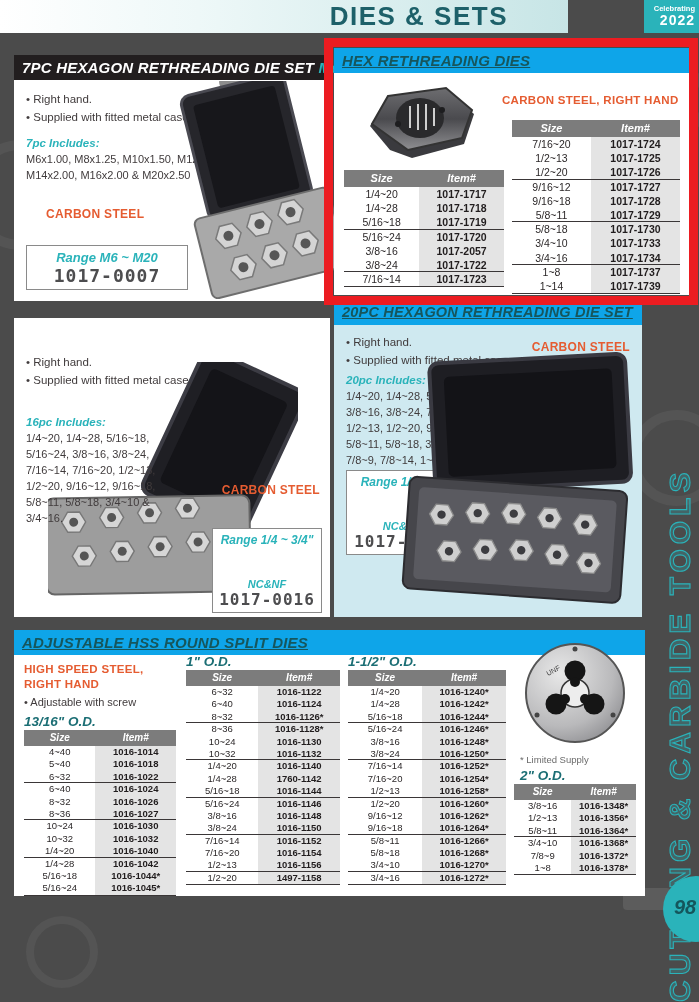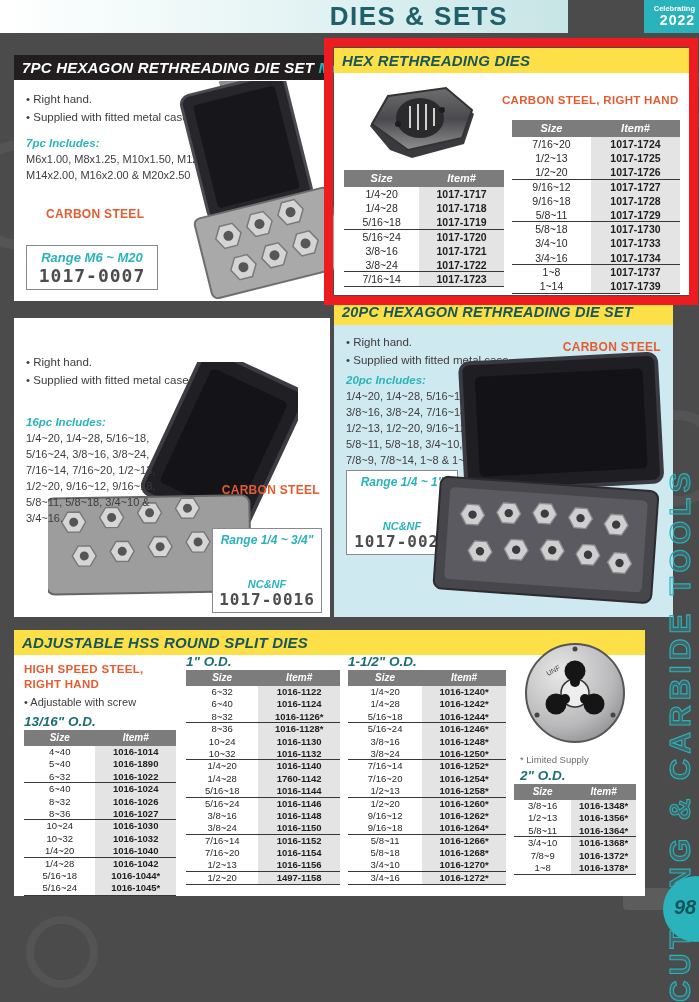--- a/index.html
+++ b/index.html
@@ -20,21 +20,21 @@
   .gear { position:absolute; border-radius:50%; border:10px solid rgba(255,255,255,0.05); }
   .tab-deco { position:absolute; right:28px; top:888px; width:48px; height:22px;
     background:#5c5c5c; border-radius:4px; }
 
   
   .panel { position:absolute; background:#fff; }
   .hdr { height:25px; line-height:25px; font-size:15px; font-weight:800; font-style:italic;
     padding-left:8px; white-space:nowrap; letter-spacing:0.2px; }
   .hdr-black { background:#221e1f; color:#fff; }
   .hdr-black.teal-text { color:#2ab3ba; }
-  .hdr-teal { background:#fde047; color:#16565c; }
+  .hdr-teal { background:#0ea5e9; color:#16565c;text-decoration:underline; }
   .hdr .suffix { color:#2ab3ba; }
 
   .bullets { position:absolute; font-size:11.5px; color:#403b3c; line-height:1.55; }
   .bullet-line::before { content:"•  "; }
   .includes-label { position:absolute; color:#2ab3ba; font-weight:bold; font-style:italic; font-size:11.5px; }
   .includes-text { position:absolute; font-size:11px; color:#403b3c; line-height:1.45; }
   .material { position:absolute; color:#e55c31; font-weight:800; font-size:12px; letter-spacing:0.3px; }
 
   .rangebox { position:absolute; border:1px solid #8a8a8a; background:#fff; text-align:center; padding:4px 2px 3px; }
   .range-line { color:#2ab3ba; font-weight:800; font-style:italic; font-size:13px; }
@@ -98,21 +98,21 @@
 
   <div class="panel" style="left:14px; top:55px; width:316px; height:246px;">
     <div class="hdr hdr-black"><span>7PC HEXAGON RETHREADING DIE SET</span> <span class="suffix">Metric</span></div>
     <div class="bullets" style="left:12px; top:36px;">
       <div class="bullet-line">Right hand.</div>
       <div class="bullet-line">Supplied with fitted metal case.</div>
     </div>
     <div class="includes-label" style="left:12px; top:82px;">7pc Includes:</div>
     <div class="includes-text" style="left:12px; top:97px; width:232px;">M6x1.00, M8x1.25, M10x1.50, M12x1.75, M14x2.00, M16x2.00 &amp; M20x2.50</div>
     <div class="material" style="left:32px; top:152px;">CARBON STEEL</div>
-    <div class="rangebox" style="left:12px; top:190px; width:132px;">
+    <div class="rangebox" style="left:12px; top:190px; width:162px;">
       <div class="range-line">Range M6 ~ M20</div>
       <div class="item-no">1017-0007</div>
     </div>
     <svg class="product" style="right:-8px; top:26px;" width="190" height="218" viewBox="0 0 190 218">
       <g transform="rotate(-14 95 110)">
         <rect x="98" y="-4" width="30" height="10" rx="4" fill="#8d8d8d"></rect>
         <rect x="56" y="4" width="106" height="128" rx="9" fill="#26262b" stroke="#4a4a52" stroke-width="3"></rect>
         <rect x="67" y="15" width="84" height="106" rx="4" fill="#17171b"></rect>
         <rect x="40" y="126" width="138" height="82" rx="6" fill="#a9a9a9" stroke="#6e6e6e" stroke-width="2"></rect>
         <g fill="#d4d4d4" stroke="#7a7a7a" stroke-width="1.5">
@@ -175,21 +175,21 @@
           <div class="tr sep">
             <span class="td size">5/16~18</span>
             <span class="td item">1017-1719</span>
           </div>
           <div class="tr">
             <span class="td size">5/16~24</span>
             <span class="td item">1017-1720</span>
           </div>
           <div class="tr">
             <span class="td size">3/8~16</span>
-            <span class="td item">1017-1721</span>
+            <span class="td item">1017-2057</span>
           </div>
           <div class="tr sep">
             <span class="td size">3/8~24</span>
             <span class="td item">1017-1722</span>
           </div>
           <div class="tr">
             <span class="td size">7/16~14</span>
             <span class="td item">1017-1723</span>
           </div>
         </div>
@@ -286,21 +286,21 @@
     <div class="includes-label" style="left:12px; top:98px;">16pc Includes:</div>
     <div class="includes-text" style="left:12px; top:113px; width:162px;">1/4~20, 1/4~28, 5/16~18, 5/16~24, 3/8~16, 3/8~24, 7/16~14, 7/16~20, 1/2~13, 1/2~20, 9/16~12, 9/16~18, 5/8~11, 5/8~18, 3/4~10 &amp; 3/4~16.</div>
     <div class="material" style="right:10px; top:165px;">CARBON STEEL</div>
     <div class="rangebox" style="right:8px; top:210px; width:110px;">
       <div class="range-line" style="font-size:12px;">Range 1/4 ~ 3/4"</div>
       <div class="range-sub">NC&amp;NF</div>
       <div class="item-no" style="font-size:16px;">1017-0016</div>
     </div>
   </div>
 
-  <div class="panel" style="left:334px; top:300px; width:339px; height:317px; background:#cfe9f0;">
+  <div class="panel" style="left:334px; top:300px; width:308px; height:317px; background:#cfe9f0;">
     <div class="hdr hdr-teal" style="font-size:14.5px;">20PC HEXAGON RETHREADING DIE SET</div>
     <div class="bullets" style="left:12px; top:34px;">
       <div class="bullet-line">Right hand.</div>
       <div class="bullet-line">Supplied with fitted metal case.</div>
     </div>
     <div class="material" style="right:12px; top:40px;">CARBON STEEL</div>
     <div class="includes-label" style="left:12px; top:74px;">20pc Includes:</div>
     <div class="includes-text" style="left:12px; top:89px; width:178px;">1/4~20, 1/4~28, 5/16~18, 5/16~24, 3/8~16, 3/8~24, 7/16~14, 7/16~20, 1/2~13, 1/2~20, 9/16~12, 9/16~18, 5/8~11, 5/8~18, 3/4~10, 3/4~16, 7/8~9, 7/8~14, 1~8 &amp; 1~14.</div>
     <div class="rangebox" style="left:12px; top:170px; width:112px; background:#fff;">
       <div class="range-line" style="font-size:12px;">Range 1/4 ~ 1"</div>
@@ -357,21 +357,21 @@
         <span class="h-size">Size</span>
         <span class="h-item">Item#</span>
       </div>
       <div class="tbody">
           <div class="tr">
             <span class="td size">4~40</span>
             <span class="td item">1016-1014</span>
           </div>
           <div class="tr">
             <span class="td size">5~40</span>
-            <span class="td item">1016-1890</span>
+            <span class="td item">1016-1018</span>
           </div>
           <div class="tr sep">
             <span class="td size">6~32</span>
             <span class="td item">1016-1022</span>
           </div>
           <div class="tr">
             <span class="td size">6~40</span>
             <span class="td item">1016-1024</span>
           </div>
           <div class="tr">

